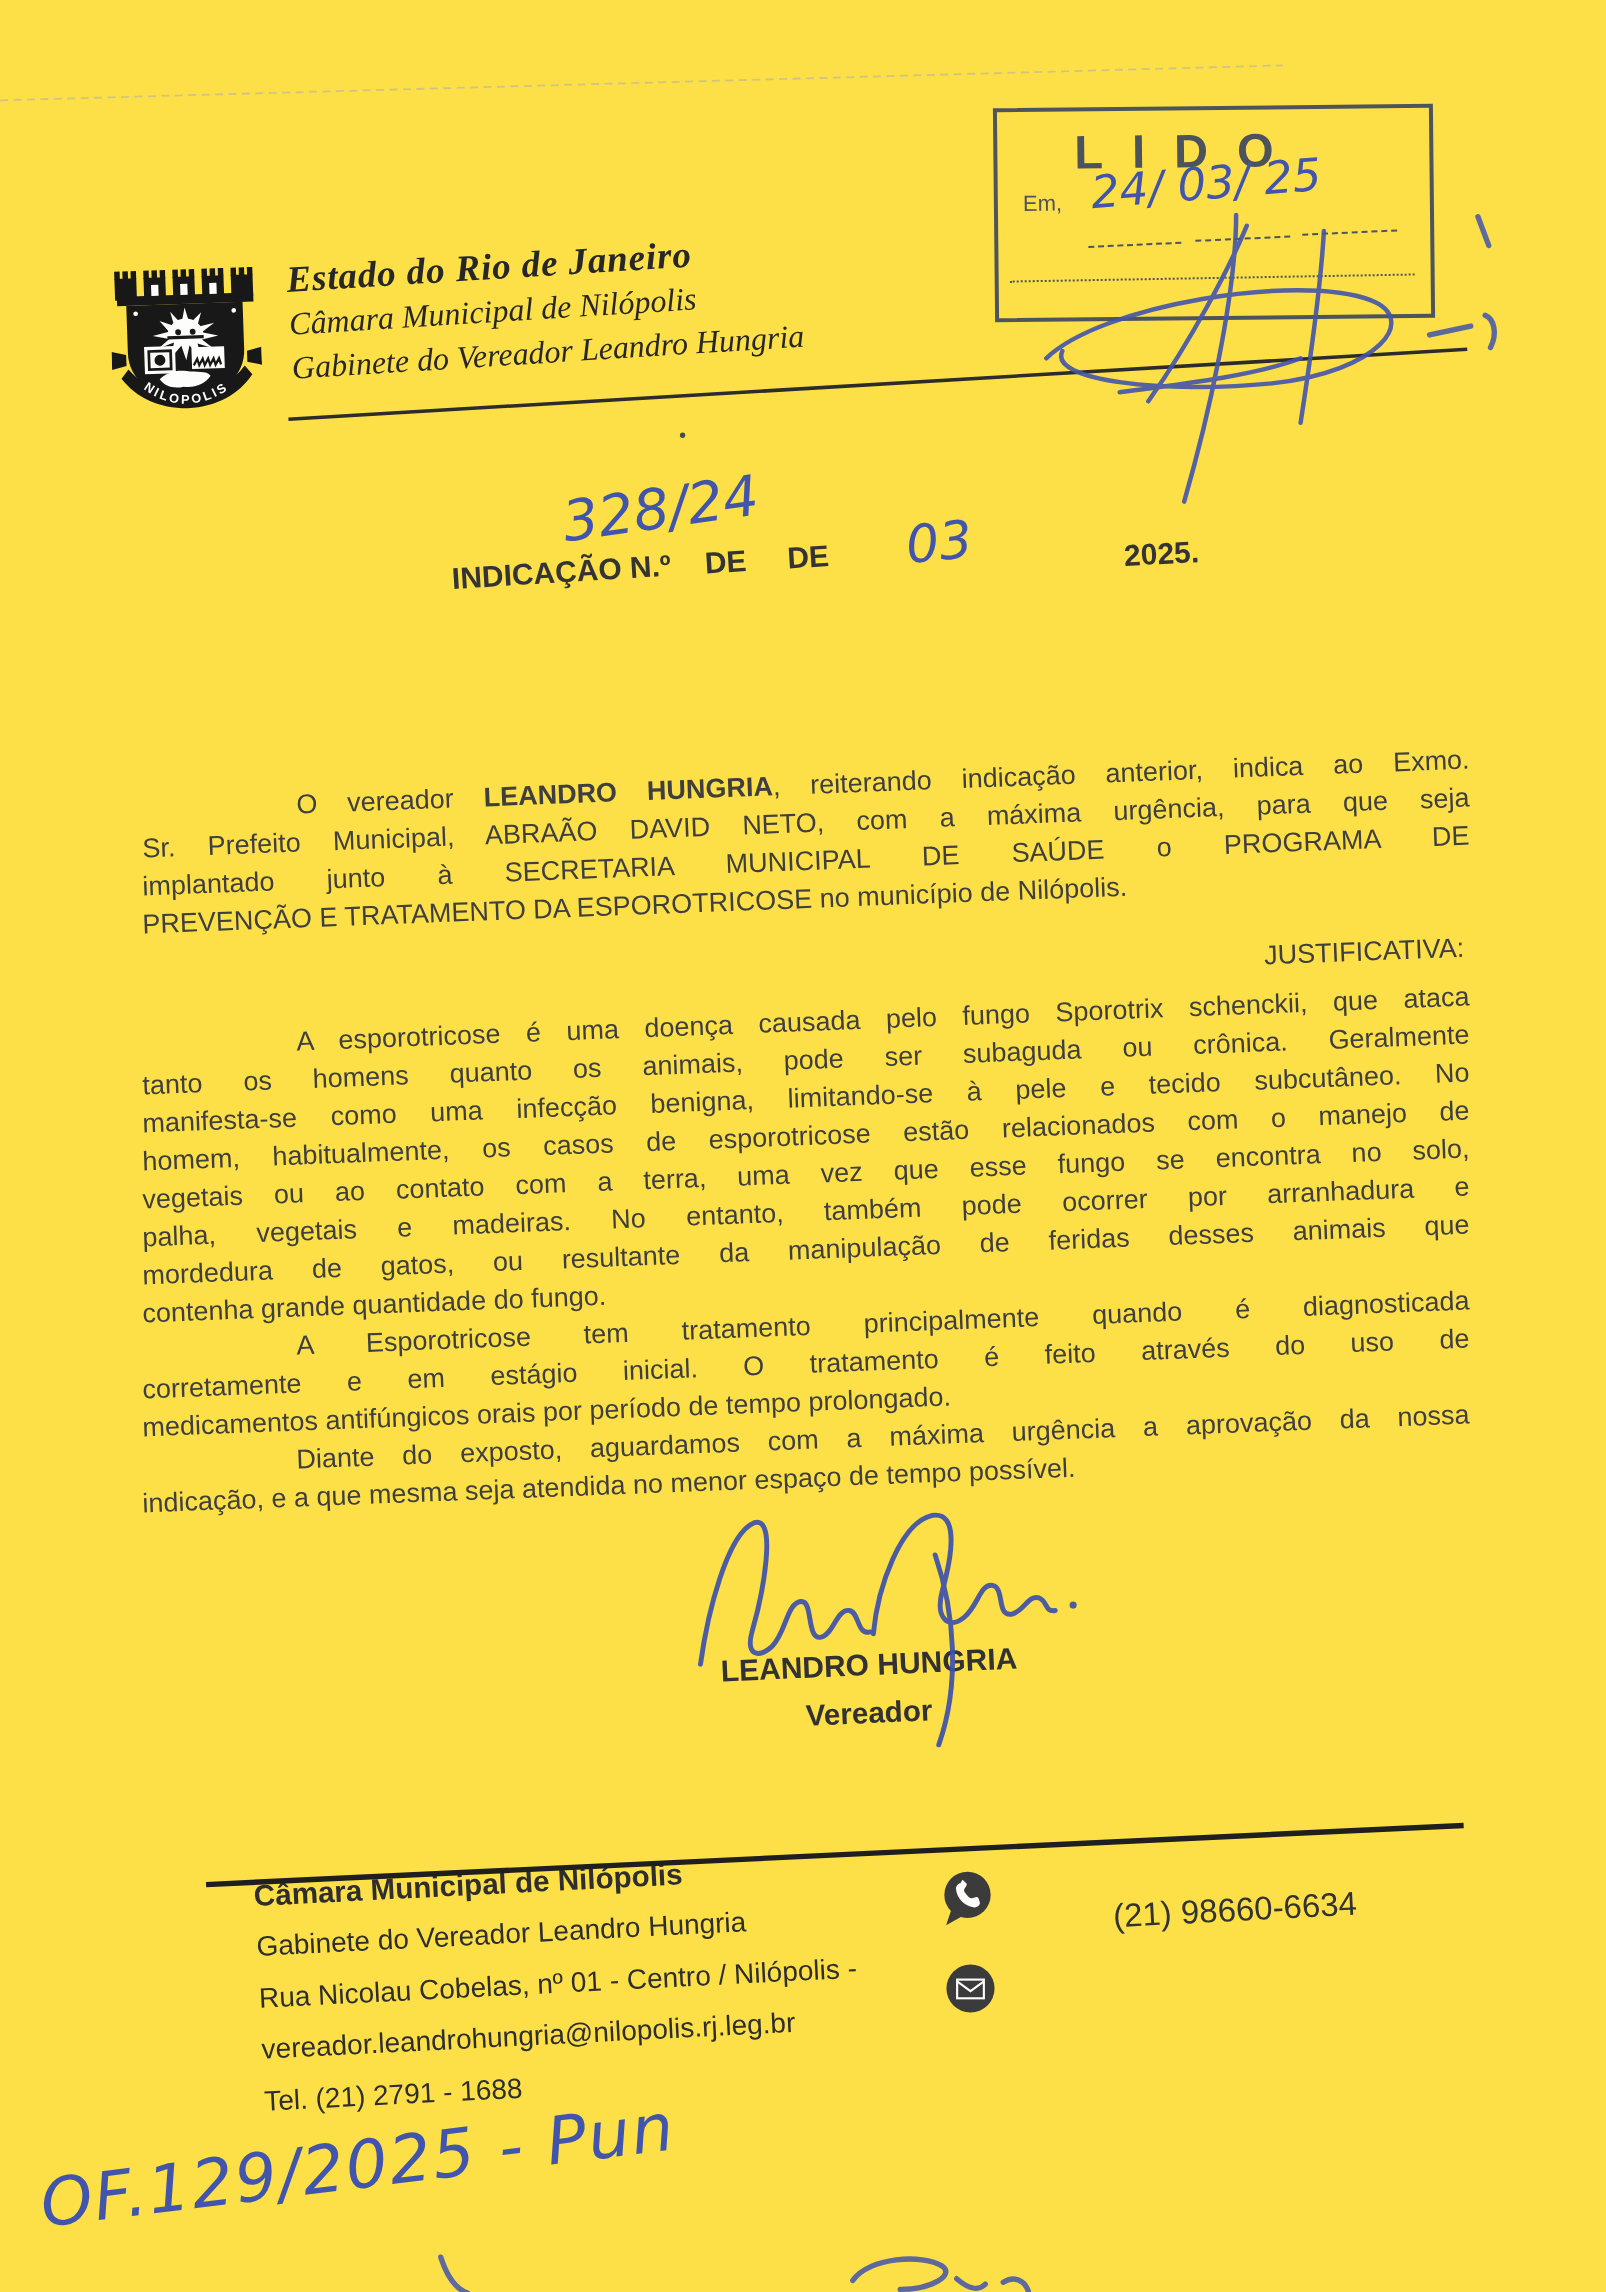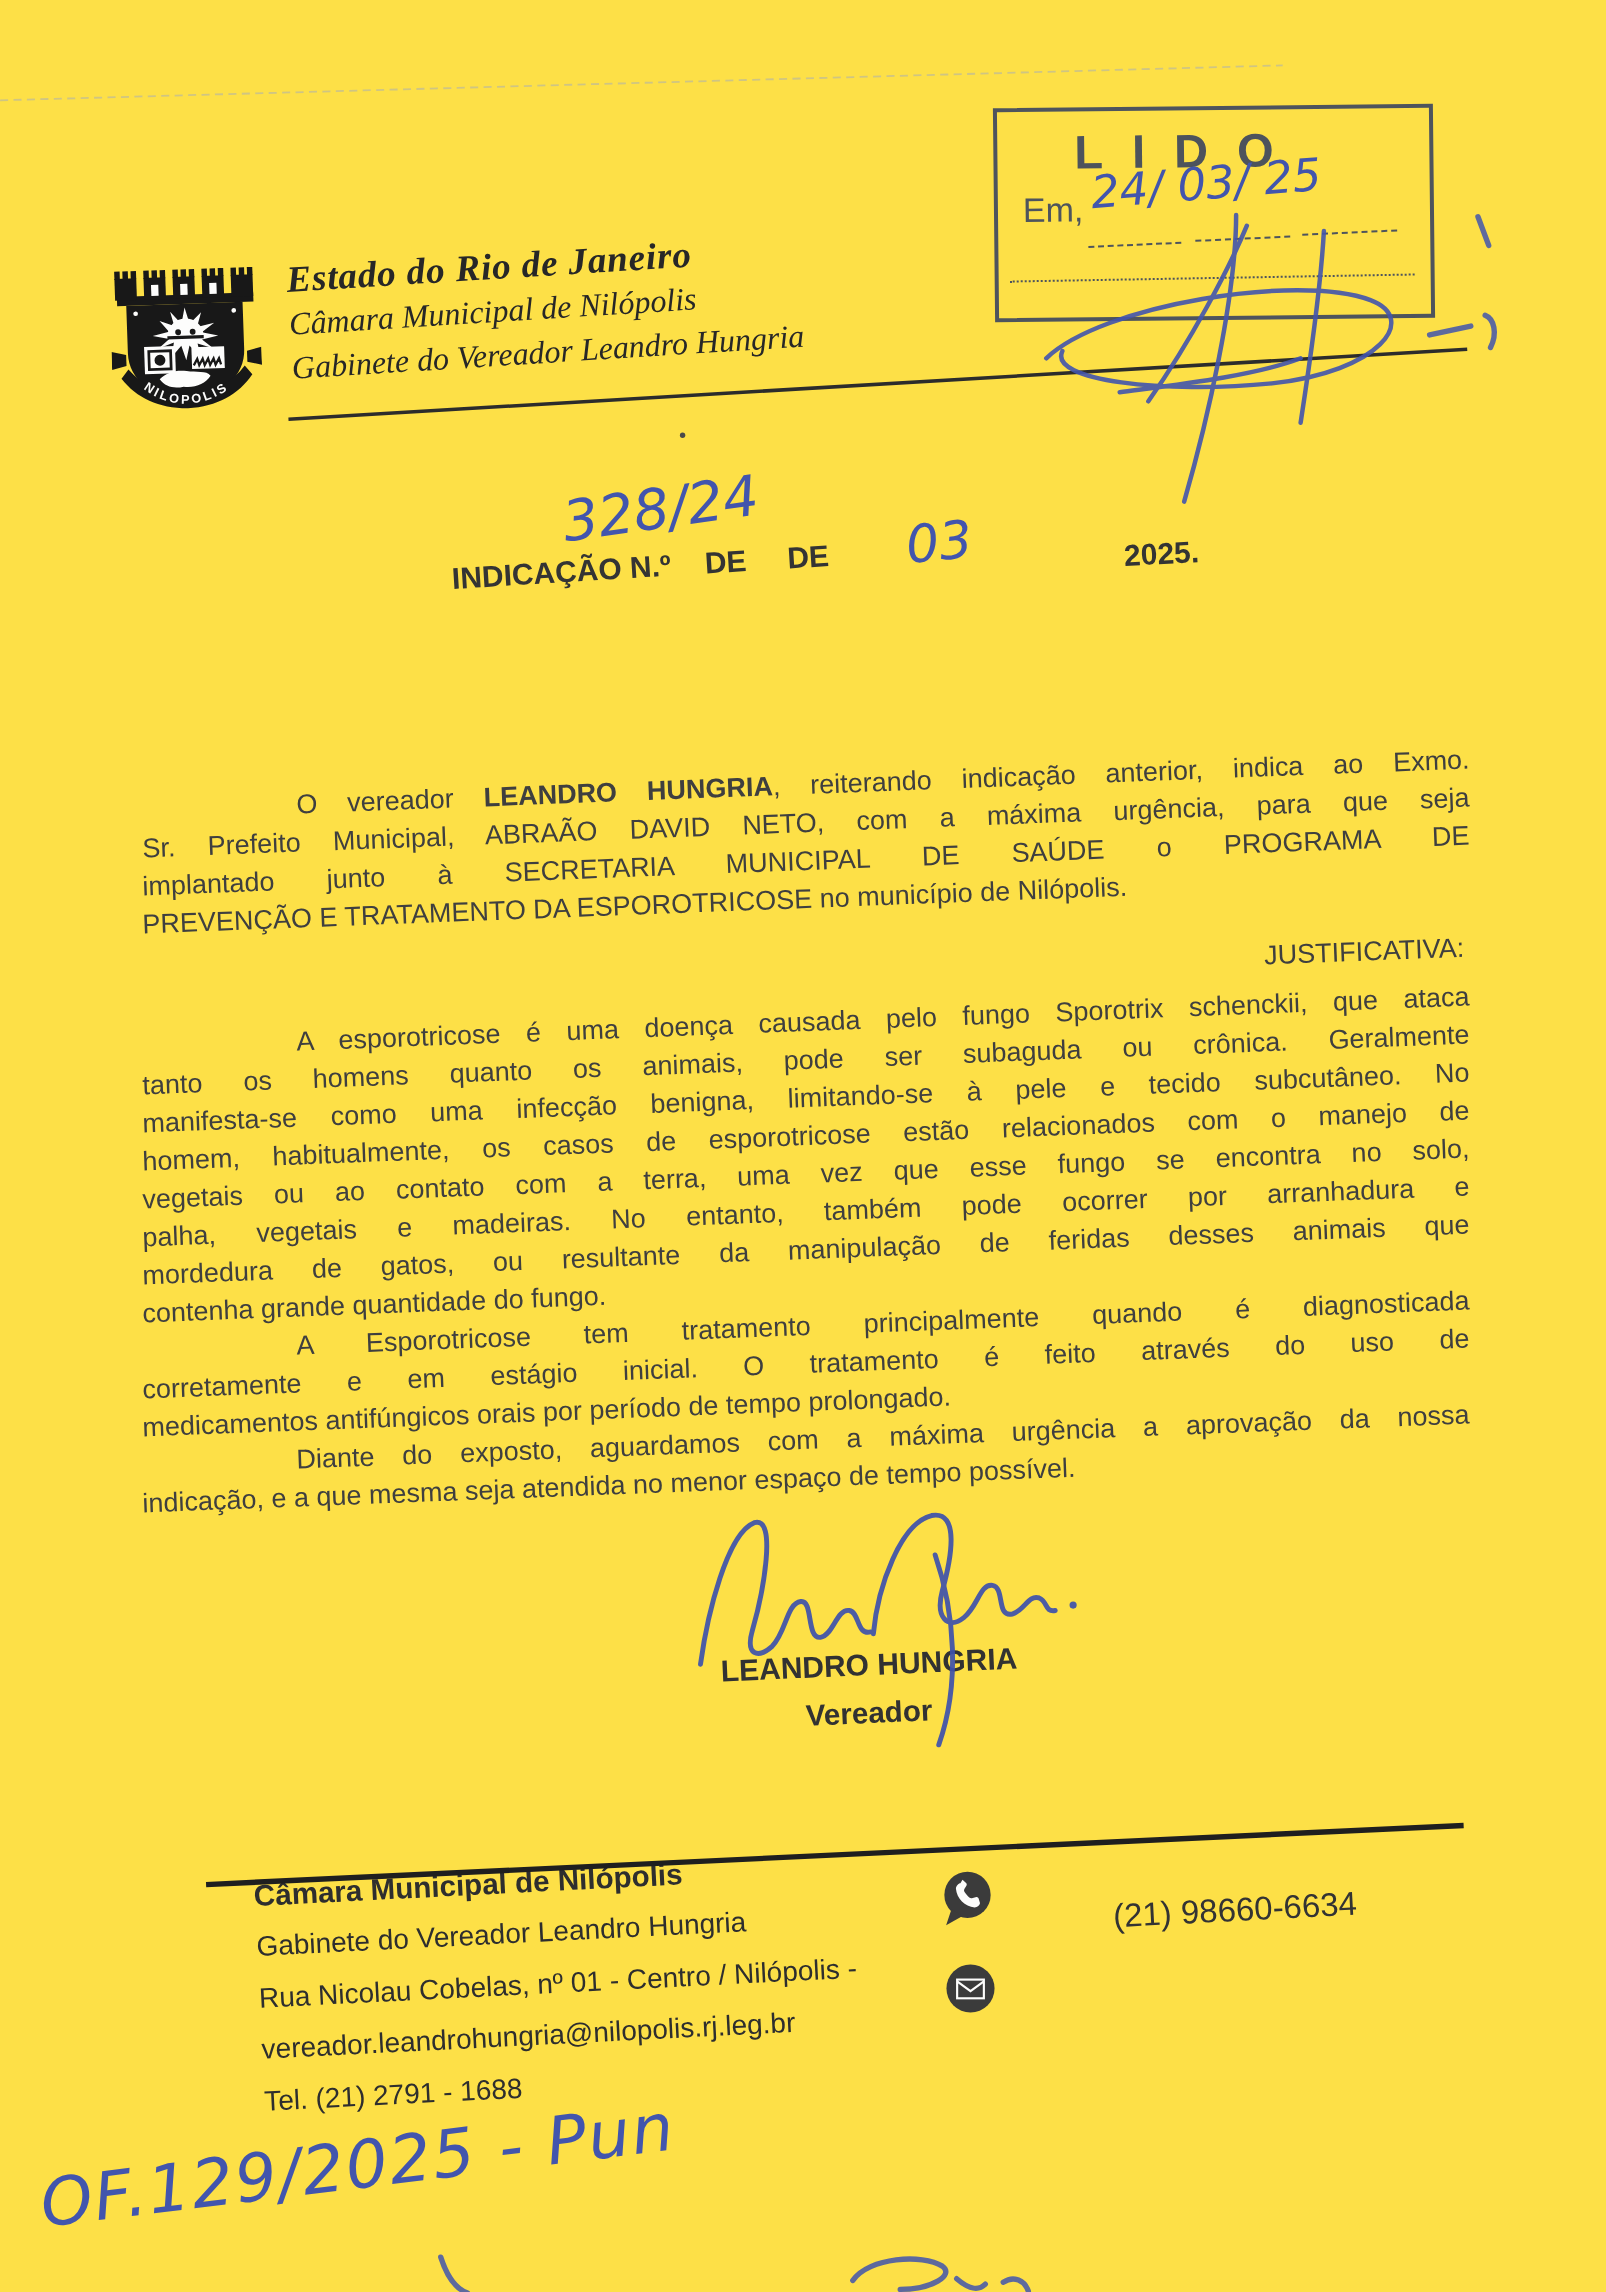--- a/index.html
+++ b/index.html
@@ -5,21 +5,21 @@
   html,body{margin:0;padding:0;background:#e8e8e8;}
   .page{position:relative;width:1607px;height:2293px;background:#fde047;overflow:hidden;
         font-family:"Liberation Sans",sans-serif;color:#3f3f3f;}
   
   .overlay{position:absolute;left:0;top:0;z-index:6;pointer-events:none;}
   
   .stamp{position:absolute;left:994px;top:106px;width:432px;height:206px;
          border:4.5px solid #4e545d;transform:rotate(-0.6deg);z-index:2;}
   .stamp-lido{position:absolute;left:77px;top:12.5px;font-size:47px;font-weight:bold;
               letter-spacing:29px;color:#4d535c;font-family:"Liberation Sans",sans-serif;}
-  .stamp-em{position:absolute;left:25px;top:79px;font-size:34px;color:#4e545d;text-align:right;}
+  .stamp-em{position:absolute;left:25px;top:79px;font-size:22px;color:#4e545d;text-align:right;}
   .stamp-date{position:absolute;left:93px;top:47px;font-size:45px;color:#4255ad;
               font-style:italic;font-family:"DejaVu Sans",sans-serif;transform:rotate(-4deg);z-index:3;}
   .dash{position:absolute;height:0;border-top:2.7px dashed #4e545d;}
   .d1{left:90px;top:133px;width:93px;transform:rotate(-2deg);}
   .d2{left:197px;top:128px;width:95px;transform:rotate(-2deg);}
   .d3{left:304px;top:123px;width:95px;transform:rotate(-2deg);}
   .dotted-bottom{left:10.7px;top:167px;width:405px;border-top:2.7px dotted #4e545d;position:absolute;transform:rotate(-0.4deg);}
   
   .crest{position:absolute;left:111px;top:262px;width:150px;height:150px;transform:rotate(-2deg);z-index:2;}
   .hdr{position:absolute;left:285px;top:258px;transform:rotate(-3.6deg);transform-origin:left top;z-index:2;

